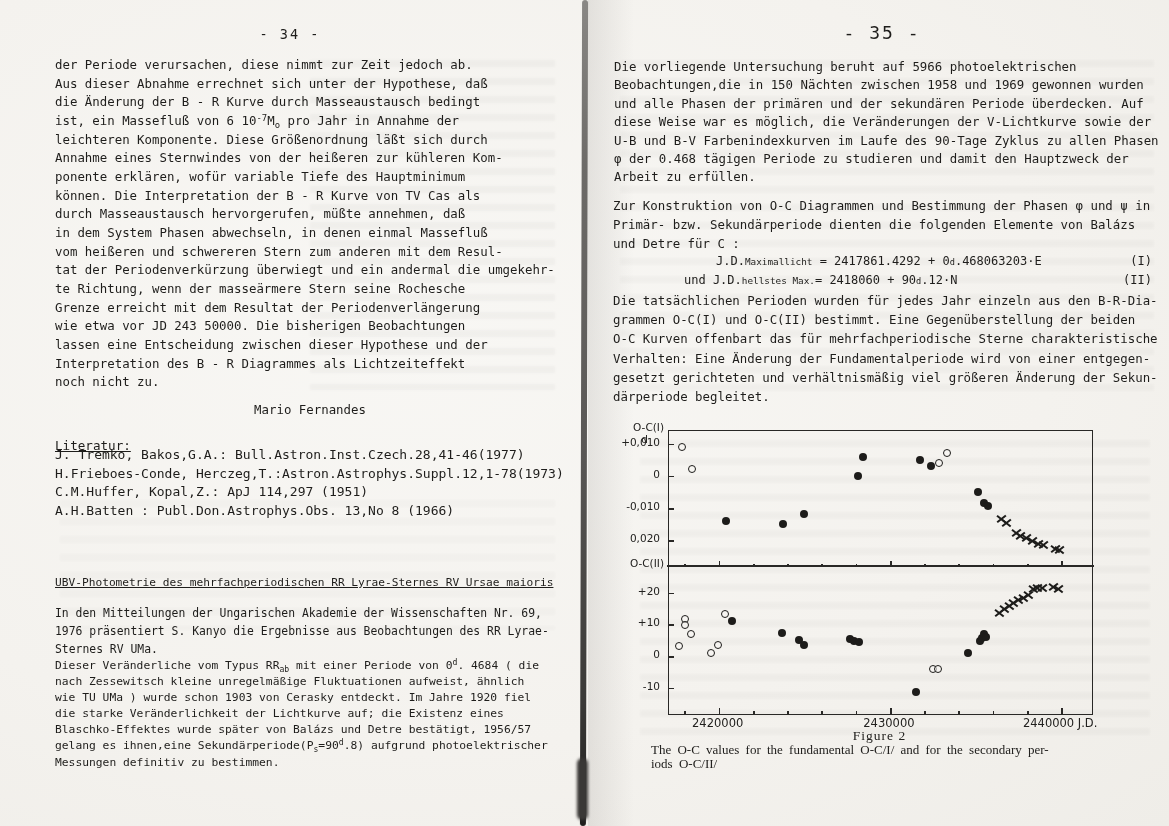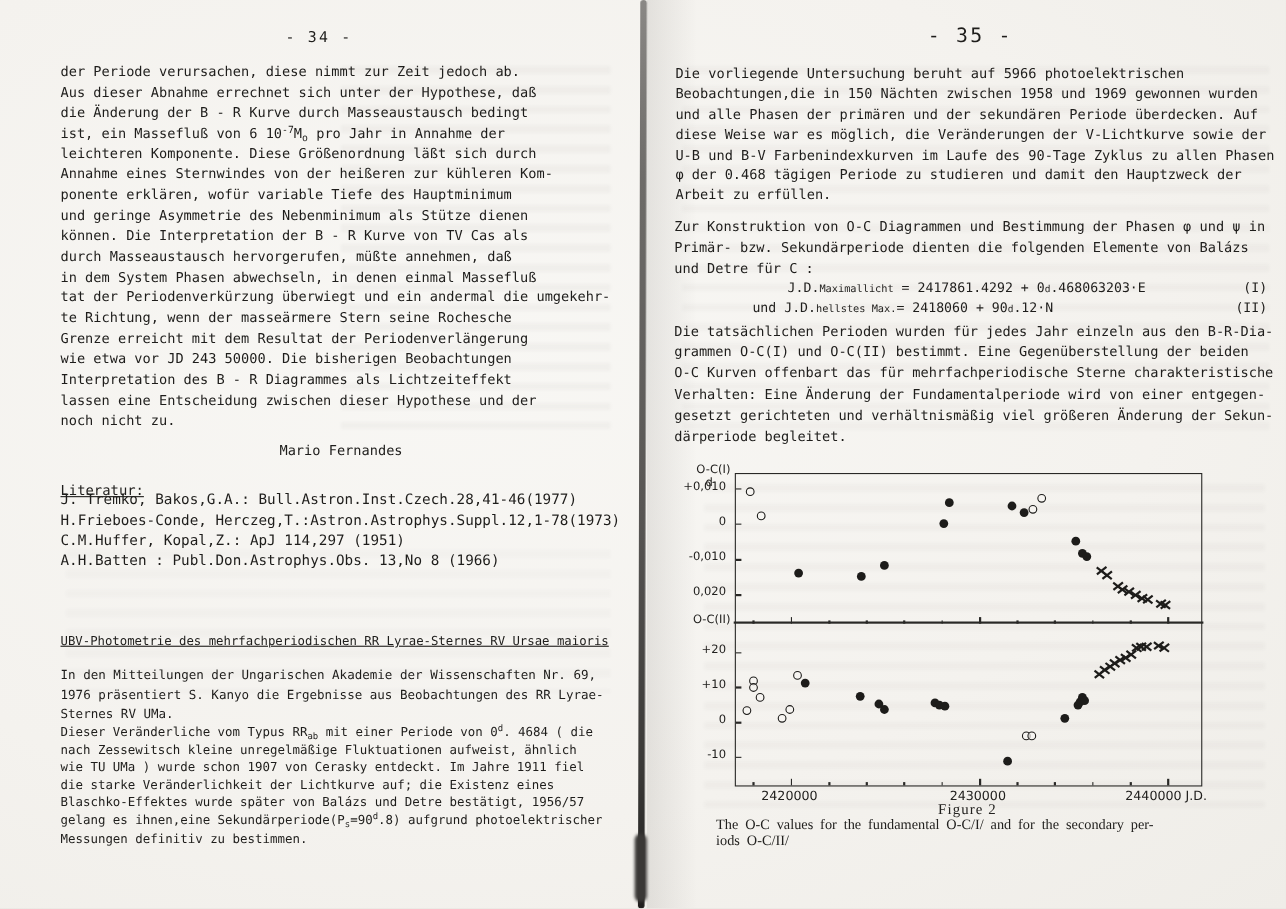--- a/index.html
+++ b/index.html
@@ -80,50 +80,50 @@
   <div class="page">
     <div class="abs mono" id="l-pageno">- 34 -</div>
     <div class="abs mono" id="l-para1">
         <div class="line">der Periode verursachen, diese nimmt zur Zeit jedoch ab.</div>
         <div class="line">Aus dieser Abnahme errechnet sich unter der Hypothese, daß</div>
         <div class="line">die Änderung der B - R Kurve durch Masseaustausch bedingt</div>
         <div class="line"><span>ist, ein Massefluß von 6 10</span><sup>-7</sup><span>M</span><sub>o</sub><span> pro Jahr in Annahme der</span></div>
         <div class="line">leichteren Komponente. Diese Größenordnung läßt sich durch</div>
         <div class="line">Annahme eines Sternwindes von der heißeren zur kühleren Kom-</div>
         <div class="line">ponente erklären, wofür variable Tiefe des Hauptminimum</div>
-        <div class="line">und geringe Asymmetrie des Nebenminimum als Stütze dienen</div>
         <div class="line">können. Die Interpretation der B - R Kurve von TV Cas als</div>
         <div class="line">durch Masseaustausch hervorgerufen, müßte annehmen, daß</div>
         <div class="line">in dem System Phasen abwechseln, in denen einmal Massefluß</div>
+        <div class="line">vom heißeren und schwereren Stern zum anderen mit dem Resul-</div>
         <div class="line">tat der Periodenverkürzung überwiegt und ein andermal die umgekehr-</div>
         <div class="line">te Richtung, wenn der masseärmere Stern seine Rochesche</div>
         <div class="line">Grenze erreicht mit dem Resultat der Periodenverlängerung</div>
         <div class="line">wie etwa vor JD 243 50000. Die bisherigen Beobachtungen</div>
+        <div class="line">lassen eine Entscheidung zwischen dieser Hypothese und der</div>
         <div class="line">Interpretation des B - R Diagrammes als Lichtzeiteffekt</div>
-        <div class="line">lassen eine Entscheidung zwischen dieser Hypothese und der</div>
         <div class="line">noch nicht zu.</div>
       </div>
     <div class="abs mono" id="l-sig">Mario Fernandes</div>
     <div class="abs mono" id="l-lit">Literatur:</div>
     <div class="abs mono" id="l-refs">
         <div class="line">J. Tremko, Bakos,G.A.: Bull.Astron.Inst.Czech.28,41-46(1977)</div>
         <div class="line">H.Frieboes-Conde, Herczeg,T.:Astron.Astrophys.Suppl.12,1-78(1973)</div>
         <div class="line">C.M.Huffer, Kopal,Z.: ApJ 114,297 (1951)</div>
         <div class="line">A.H.Batten : Publ.Don.Astrophys.Obs. 13,No 8 (1966)</div>
       </div>
     <div class="abs mono" id="l-ubv">UBV-Photometrie des mehrfachperiodischen RR Lyrae-Sternes RV Ursae maioris</div>
     <div class="abs mono" id="l-para2">
         <div class="line">In den Mitteilungen der Ungarischen Akademie der Wissenschaften Nr. 69,</div>
         <div class="line">1976 präsentiert S. Kanyo die Ergebnisse aus Beobachtungen des RR Lyrae-</div>
         <div class="line">Sternes RV UMa.</div>
       </div>
     <div class="abs mono" id="l-para3">
         <div class="line"><span>Dieser Veränderliche vom Typus RR</span><sub>ab</sub><span> mit einer Periode von 0</span><sup>d</sup><span>. 4684 ( die</span></div>
         <div class="line">nach Zessewitsch kleine unregelmäßige Fluktuationen aufweist, ähnlich</div>
-        <div class="line">wie TU UMa ) wurde schon 1907 von Cerasky entdeckt. Im Jahre 1911 fiel</div>
+        <div class="line">wie TU UMa ) wurde schon 1903 von Cerasky entdeckt. Im Jahre 1920 fiel</div>
         <div class="line">die starke Veränderlichkeit der Lichtkurve auf; die Existenz eines</div>
         <div class="line">Blaschko-Effektes wurde später von Balázs und Detre bestätigt, 1956/57</div>
         <div class="line"><span>gelang es ihnen,eine Sekundärperiode(P</span><sub>s</sub><span>=90</span><sup>d</sup><span>.8) aufgrund photoelektrischer</span></div>
         <div class="line">Messungen definitiv zu bestimmen.</div>
       </div>
   </div>
 
   <div class="page">
     <div class="abs mono" id="r-pageno">- 35 -</div>
     <div class="abs mono" id="r-para1">

